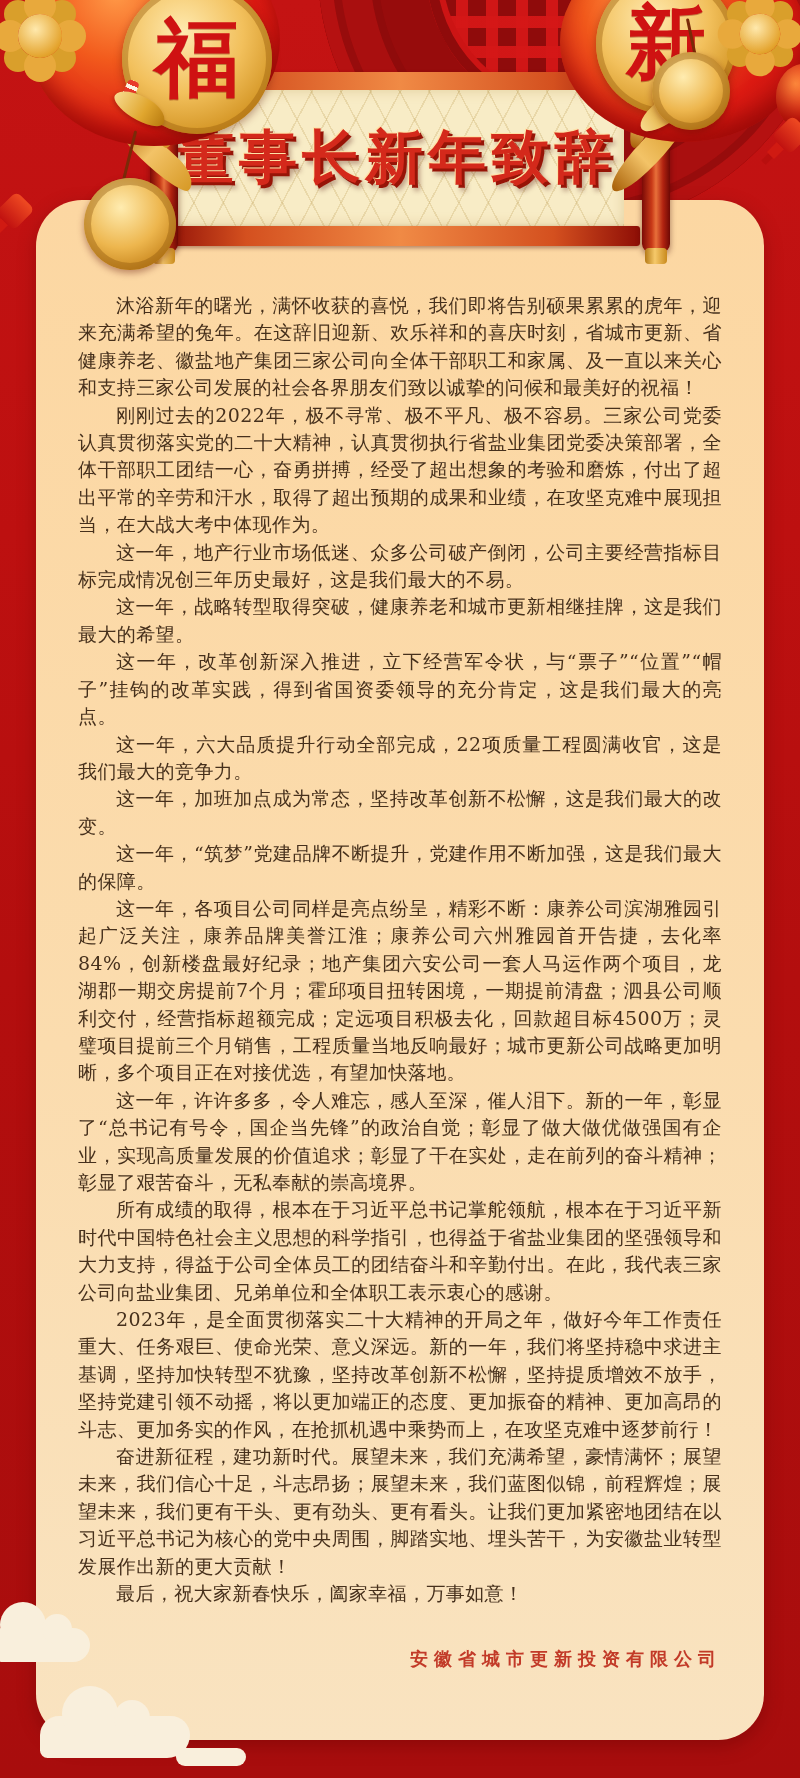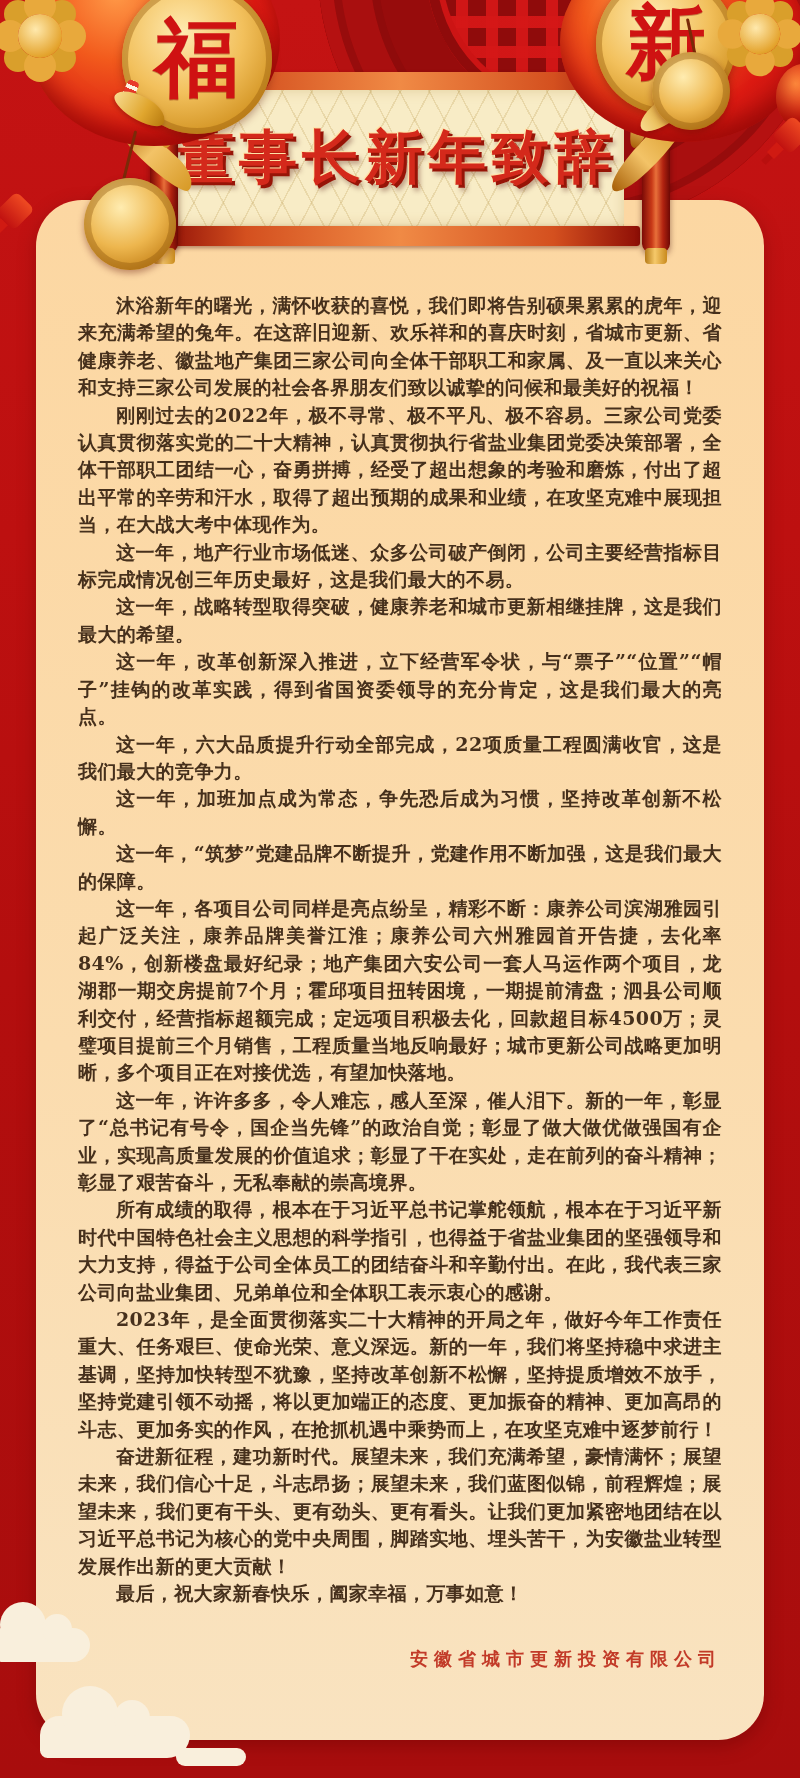--- a/index.html
+++ b/index.html
@@ -24,21 +24,21 @@
     box-shadow:inset 0 0 0 10px #8f0b0b, inset 0 0 0 16px #cc1414;
   }
 
   
   .card{
     position:absolute;left:36px;top:200px;width:728px;height:1540px;border-radius:46px;
     background:linear-gradient(180deg,#fcd7a2 0%,#fbdcae 55%,#f9e3c0 100%);
     z-index:2;overflow:hidden;
     box-shadow:0 6px 18px rgba(90,0,0,.35);
   }
-  .letter-body{padding:92px 42px 0 42px;font-weight:bold;}
+  .letter-body{padding:92px 42px 0 42px;}
   .letter-body p{
     margin:0;text-indent:2em;text-align:justify;
     font-family:"DejaVu Serif","Liberation Serif",serif;
     font-size:19px;line-height:27.4px;color:#46301c;letter-spacing:.4px;
   }
   .signatures{
     margin-top:34px;padding:0 42px;text-align:right;
   }
   .signatures div{
     font-family:"DejaVu Serif","Liberation Serif",serif;
@@ -172,21 +172,21 @@
   </div>
 
   <div class="card">
     <div class="letter-body">
         <p>沐浴新年的曙光，满怀收获的喜悦，我们即将告别硕果累累的虎年，迎来充满希望的兔年。在这辞旧迎新、欢乐祥和的喜庆时刻，省城市更新、省健康养老、徽盐地产集团三家公司向全体干部职工和家属、及一直以来关心和支持三家公司发展的社会各界朋友们致以诚挚的问候和最美好的祝福！</p>
         <p>刚刚过去的2022年，极不寻常、极不平凡、极不容易。三家公司党委认真贯彻落实党的二十大精神，认真贯彻执行省盐业集团党委决策部署，全体干部职工团结一心，奋勇拼搏，经受了超出想象的考验和磨炼，付出了超出平常的辛劳和汗水，取得了超出预期的成果和业绩，在攻坚克难中展现担当，在大战大考中体现作为。</p>
         <p>这一年，地产行业市场低迷、众多公司破产倒闭，公司主要经营指标目标完成情况创三年历史最好，这是我们最大的不易。</p>
         <p>这一年，战略转型取得突破，健康养老和城市更新相继挂牌，这是我们最大的希望。</p>
         <p>这一年，改革创新深入推进，立下经营军令状，与“票子”“位置”“帽子”挂钩的改革实践，得到省国资委领导的充分肯定，这是我们最大的亮点。</p>
         <p>这一年，六大品质提升行动全部完成，22项质量工程圆满收官，这是我们最大的竞争力。</p>
-        <p>这一年，加班加点成为常态，争先恐后成为习惯，坚持改革创新不松懈。</p>
+        <p>这一年，加班加点成为常态，坚持改革创新不松懈，这是我们最大的改变。</p>
         <p>这一年，“筑梦”党建品牌不断提升，党建作用不断加强，这是我们最大的保障。</p>
         <p>这一年，各项目公司同样是亮点纷呈，精彩不断：康养公司滨湖雅园引起广泛关注，康养品牌美誉江淮；康养公司六州雅园首开告捷，去化率84%，创新楼盘最好纪录；地产集团六安公司一套人马运作两个项目，龙湖郡一期交房提前7个月；霍邱项目扭转困境，一期提前清盘；泗县公司顺利交付，经营指标超额完成；定远项目积极去化，回款超目标4500万；灵璧项目提前三个月销售，工程质量当地反响最好；城市更新公司战略更加明晰，多个项目正在对接优选，有望加快落地。</p>
         <p>这一年，许许多多，令人难忘，感人至深，催人泪下。新的一年，彰显了“总书记有号令，国企当先锋”的政治自觉；彰显了做大做优做强国有企业，实现高质量发展的价值追求；彰显了干在实处，走在前列的奋斗精神；彰显了艰苦奋斗，无私奉献的崇高境界。</p>
         <p>所有成绩的取得，根本在于习近平总书记掌舵领航，根本在于习近平新时代中国特色社会主义思想的科学指引，也得益于省盐业集团的坚强领导和大力支持，得益于公司全体员工的团结奋斗和辛勤付出。在此，我代表三家公司向盐业集团、兄弟单位和全体职工表示衷心的感谢。</p>
         <p>2023年，是全面贯彻落实二十大精神的开局之年，做好今年工作责任重大、任务艰巨、使命光荣、意义深远。新的一年，我们将坚持稳中求进主基调，坚持加快转型不犹豫，坚持改革创新不松懈，坚持提质增效不放手，坚持党建引领不动摇，将以更加端正的态度、更加振奋的精神、更加高昂的斗志、更加务实的作风，在抢抓机遇中乘势而上，在攻坚克难中逐梦前行！</p>
         <p>奋进新征程，建功新时代。展望未来，我们充满希望，豪情满怀；展望未来，我们信心十足，斗志昂扬；展望未来，我们蓝图似锦，前程辉煌；展望未来，我们更有干头、更有劲头、更有看头。让我们更加紧密地团结在以习近平总书记为核心的党中央周围，脚踏实地、埋头苦干，为安徽盐业转型发展作出新的更大贡献！</p>
         <p>最后，祝大家新春快乐，阖家幸福，万事如意！</p>
       </div>
     <div class="signatures">
         <div>安徽省城市更新投资有限公司</div>

